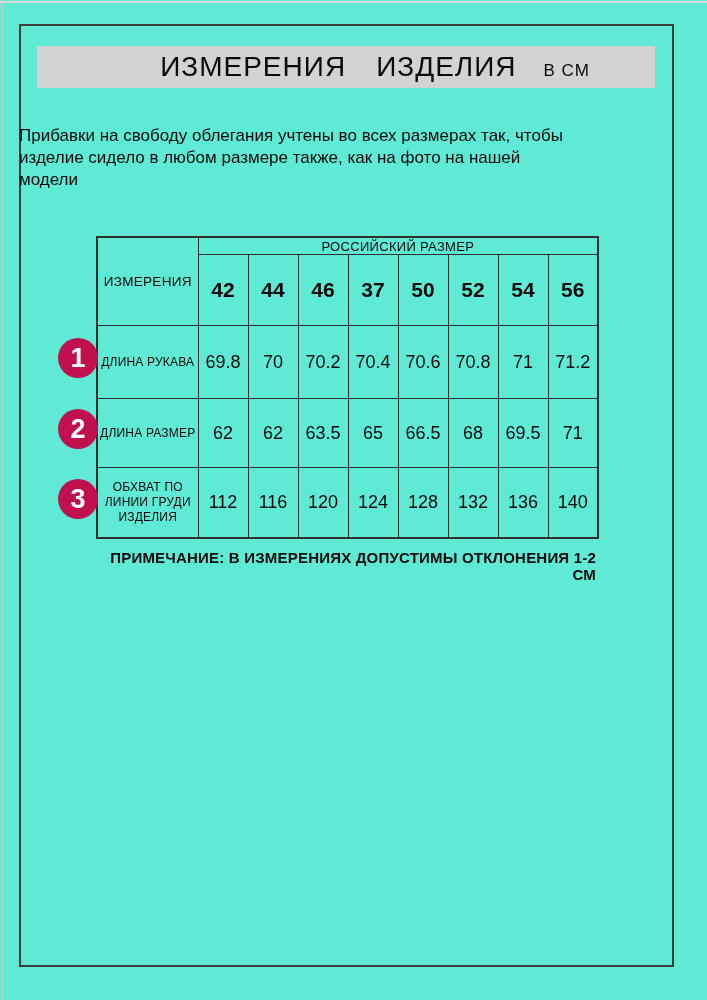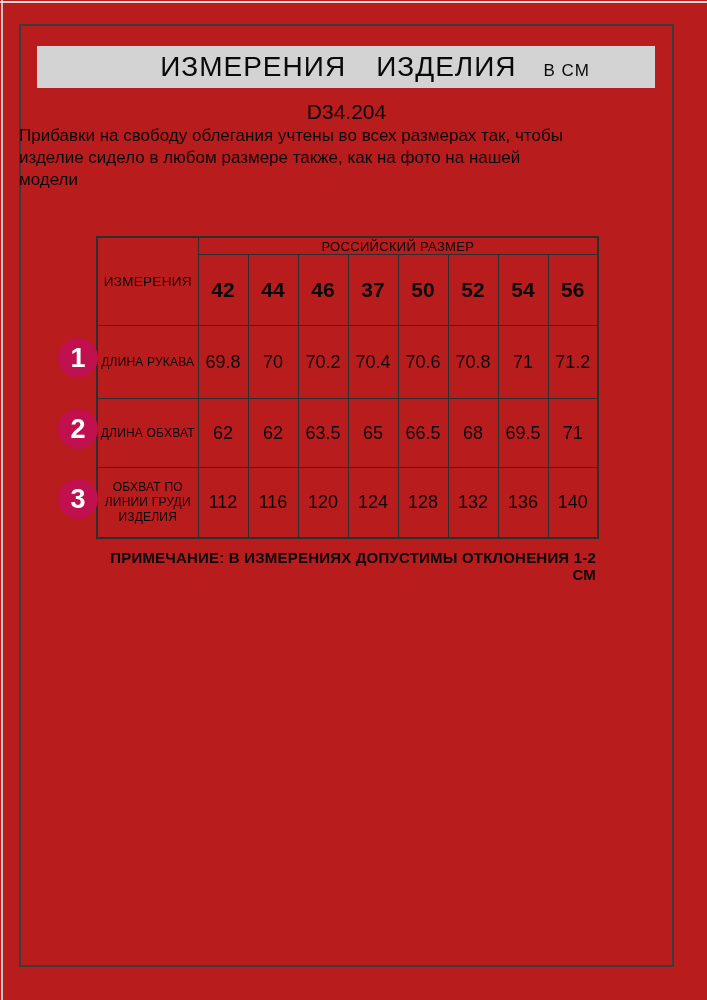--- a/index.html
+++ b/index.html
@@ -6,21 +6,21 @@
     margin: 0;
     padding: 0;
     background: #ffffff;
     font-family: "Liberation Sans", sans-serif;
     color: #0a0a0a;
   }
   .page {
     position: relative;
     width: 707px;
     height: 1000px;
-    background: #b91c1c;
+    background: #5eead4;
     overflow: hidden;
   }
   .scan-edge-left {
     position: absolute;
     left: 1px; top: 0;
     width: 1.5px; height: 1000px;
     background: #c6c6c6;
   }
   .scan-edge-top {
     position: absolute;
@@ -158,21 +158,20 @@
   <div class="scan-edge-left"></div>
   <div class="scan-edge-top"></div>
   <div class="frame"></div>
 
   <div class="title-bar">
     <span class="title-main">ИЗМЕРЕНИЯ</span>
     <span class="title-bold">ИЗДЕЛИЯ</span>
     <span class="title-units">В СМ</span>
   </div>
 
-  <div class="product-code">D34.204</div>
 
   <div class="description">
     <div>Прибавки на свободу облегания учтены во всех размерах так, чтобы</div>
     <div>изделие сидело в любом размере также, как на фото на нашей</div>
     <div>модели</div>
   </div>
 
   <table class="size-table">
     <colgroup>
       <col style="width:101px">
@@ -205,21 +204,21 @@
         <td class="value-cell">69.8</td>
         <td class="value-cell">70</td>
         <td class="value-cell">70.2</td>
         <td class="value-cell">70.4</td>
         <td class="value-cell">70.6</td>
         <td class="value-cell">70.8</td>
         <td class="value-cell">71</td>
         <td class="value-cell">71.2</td>
       </tr>
       <tr class="data-row-2">
-        <td class="row-label">ДЛИНА ОБХВАТ</td>
+        <td class="row-label">ДЛИНА РАЗМЕР</td>
         <td class="value-cell">62</td>
         <td class="value-cell">62</td>
         <td class="value-cell">63.5</td>
         <td class="value-cell">65</td>
         <td class="value-cell">66.5</td>
         <td class="value-cell">68</td>
         <td class="value-cell">69.5</td>
         <td class="value-cell">71</td>
       </tr>
       <tr class="data-row-3">

